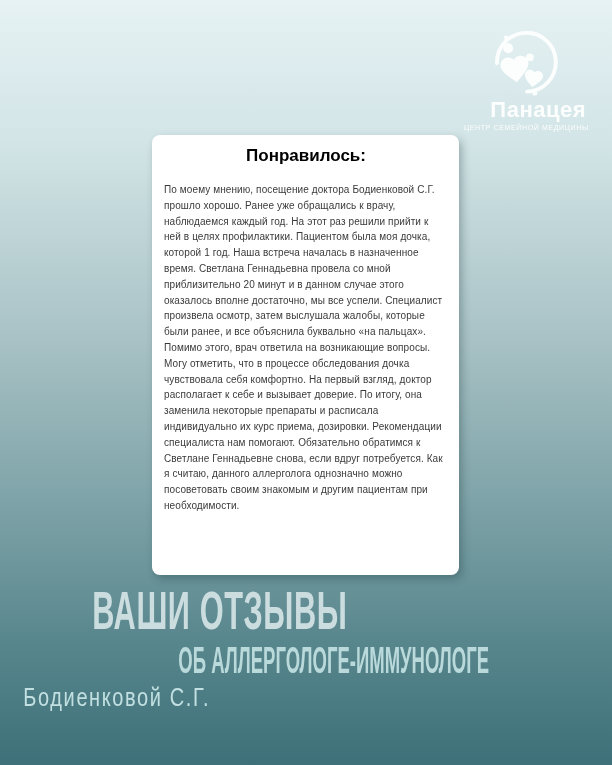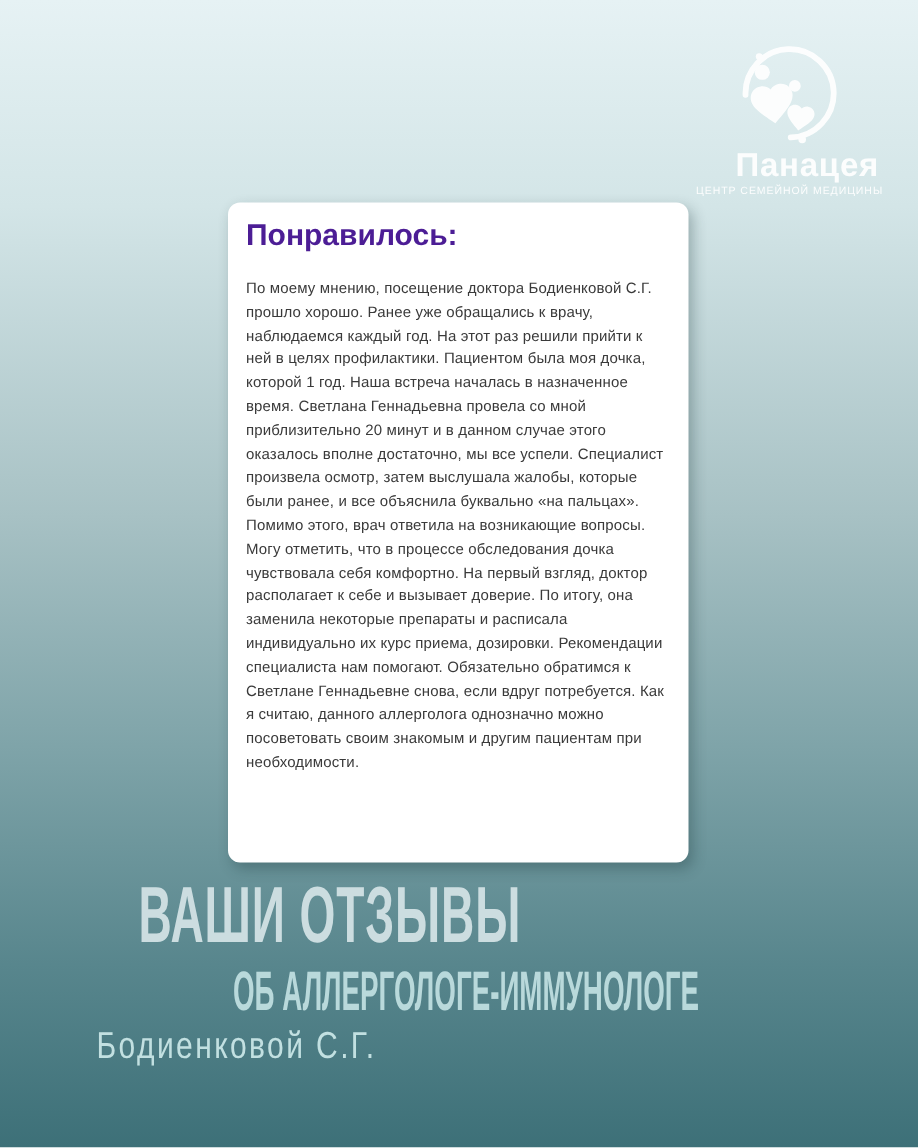--- a/index.html
+++ b/index.html
@@ -50,24 +50,25 @@
     position: absolute;
     left: 152px; top: 135px;
     width: 307px; height: 440px;
     box-sizing: border-box;
     background: #ffffff;
     border-radius: 8px;
     box-shadow: 3px 4px 9px rgba(20, 45, 50, 0.30);
     padding: 11px 11px 10px 12px;
   }
   .card-heading {
-    font-size: 20px;
+    font-size: 17px;
     font-weight: 700;
-    color: #4c1d95;
+    color: #000000;
     margin: 0 0 9px 0;
+    text-align: center;
   }
   .card-body {
     font-size: 10px;
     line-height: 15.8px;
     color: #3a3a3a;
     letter-spacing: 0.1px;
     margin-top: 16px;
   }
 
   
@@ -80,32 +81,32 @@
     font-size: 53px;
     font-weight: 700;
     line-height: 50px;
     color: #ccdde0;
     display: inline-block;
     transform: scaleX(0.58);
     transform-origin: 50% 50%;
     white-space: nowrap;
     letter-spacing: 1px;
   }
-  .footer-subtitle-row { margin-top: 8px; }
+  .footer-subtitle-row { margin-top: 8px; padding-left: 23px; }
   .footer-subtitle {
     font-size: 37px;
     font-weight: 700;
     line-height: 34px;
     color: #b9d9db;
     display: inline-block;
     transform: scaleX(0.50);
     transform-origin: 50% 50%;
     white-space: nowrap;
   }
-  .footer-doctor-row { margin-top: 5px; margin-left: 41px; }
+  .footer-doctor-row { margin-top: 5px; }
   .footer-doctor {
     font-size: 25px;
     font-weight: 400;
     line-height: 28px;
     color: #c2e0e1;
     display: inline-block;
     transform: scaleX(0.8);
     transform-origin: 50% 50%;
     white-space: nowrap;
     letter-spacing: 2px;

